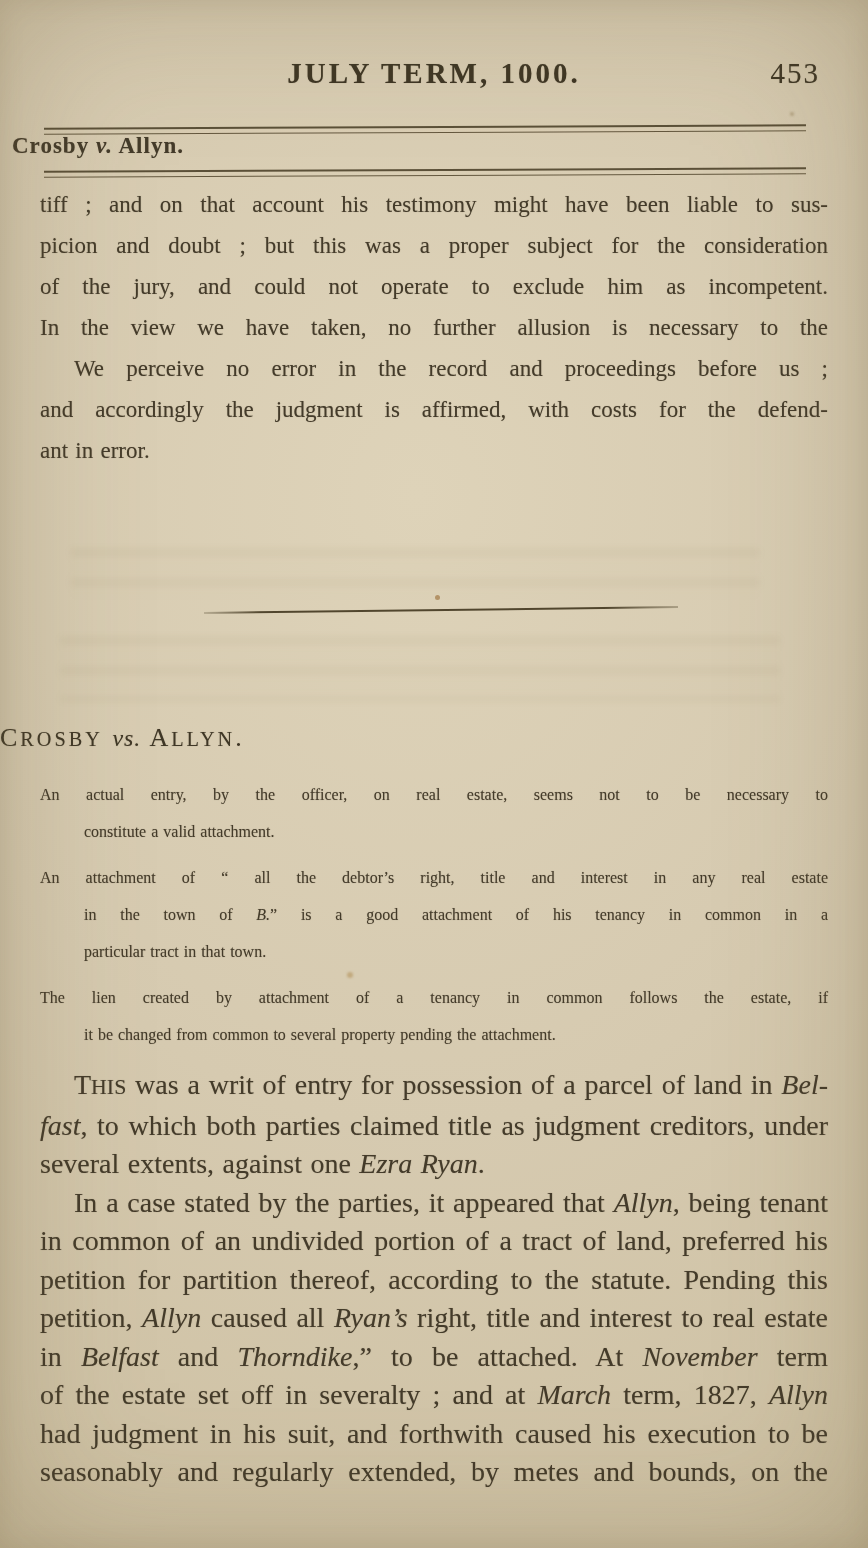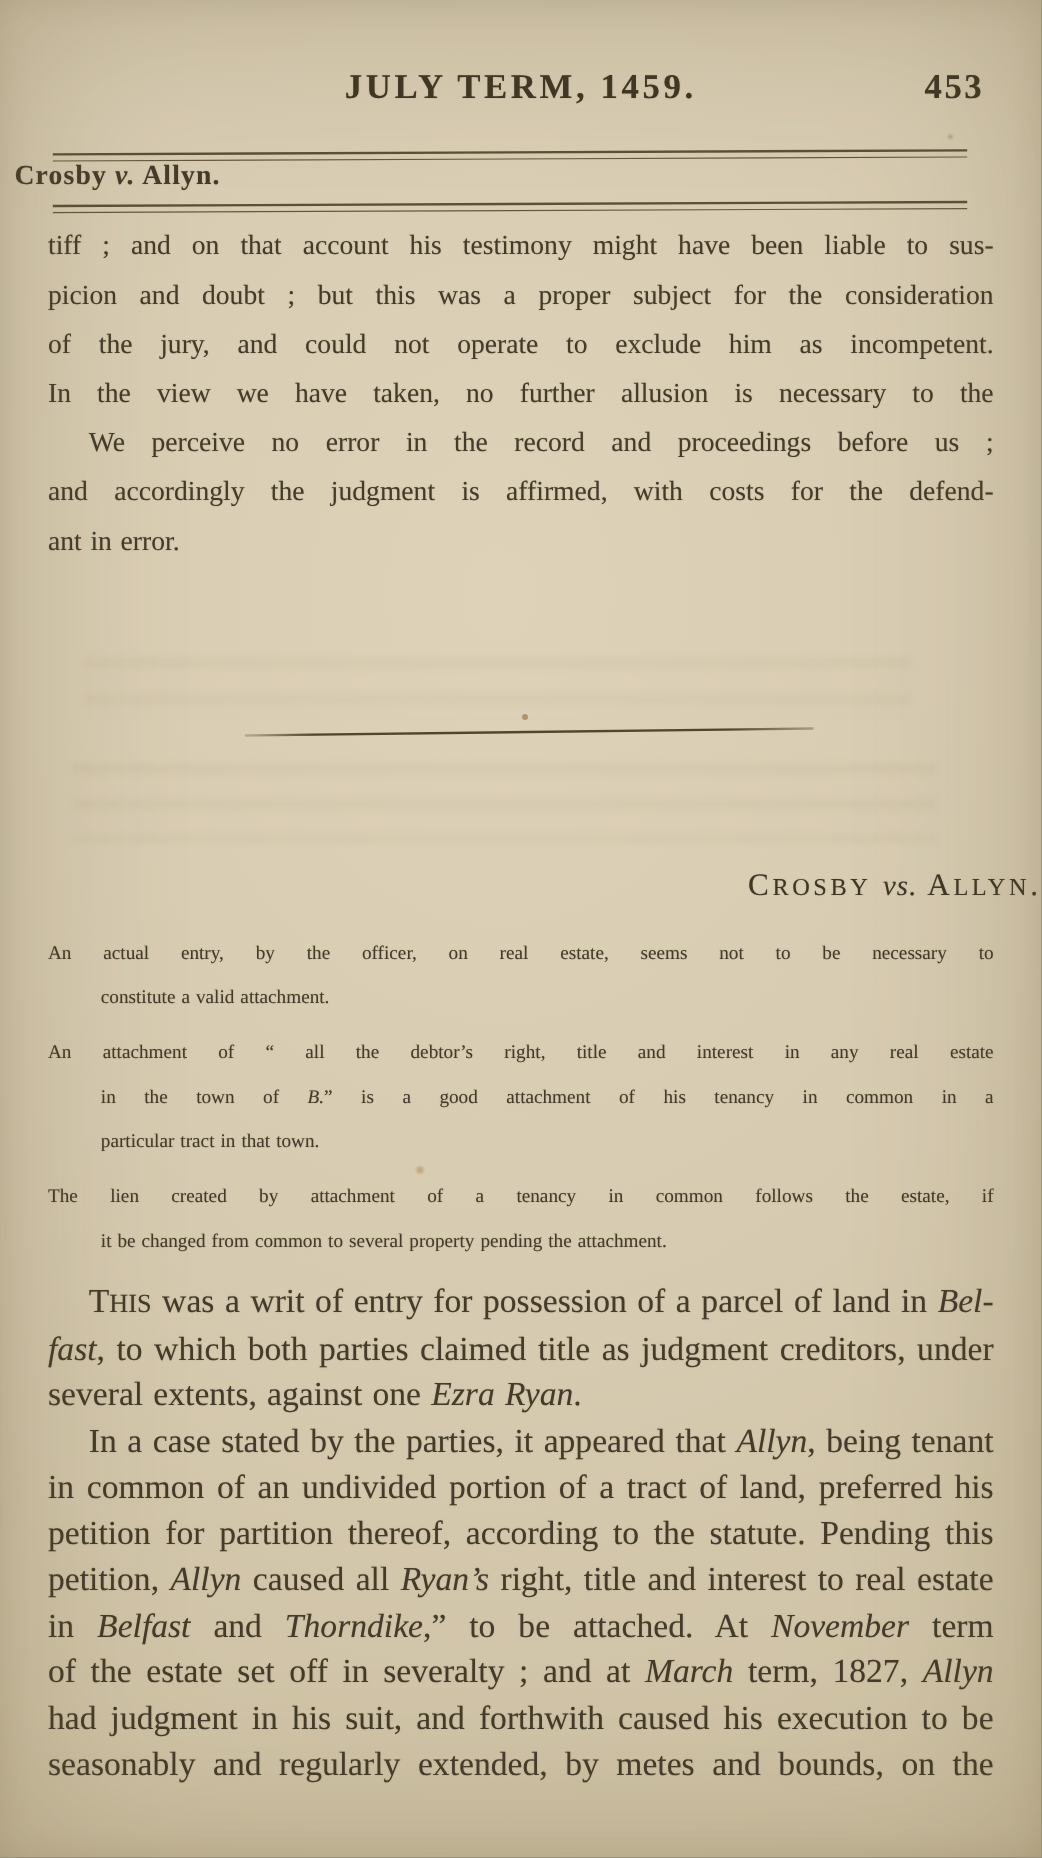--- a/index.html
+++ b/index.html
@@ -25,21 +25,21 @@
 
   
   .term-heading {
     position: absolute; top: 57px; left: 0; right: 0;
     text-align: center;
     font-weight: bold; font-size: 29px; letter-spacing: 3px;
     color: #3e3624;
   }
   .page-number {
     position: absolute; top: 57px; right: 48px;
-    font-weight: bold; font-size: 29px; letter-spacing: 2px;
+    font-weight: normal; font-size: 29px; letter-spacing: 2px;
     color: #3e3624;
     margin-left: 27px;
   }
 
   
   .rule-double {
     position: absolute; left: 44px; width: 762px; height: 7px;
     border-top: 2.5px solid #51462e;
     border-bottom: 1.3px solid #5a4e35;
     transform: rotate(-0.25deg);
@@ -55,21 +55,21 @@
 
   
   .running-head {
     position: absolute; top: 133px; left: 12px; right: 0;
     text-align: left; font-size: 23px; letter-spacing: 1px; font-weight: bold;
   }
 
   
   .case-title {
     position: absolute; top: 723px; left: 0; right: 0;
-    text-align: right; font-size: 26px; letter-spacing: 3px;
+    text-align: left; font-size: 26px; letter-spacing: 3px;
     color: #3f3726;
   }
   .case-title .i { letter-spacing: 1px; font-size: 0.92em; }
 
   
   .opinion {
     position: absolute; left: 40px; top: 184px; width: 788px;
     font-size: 23px; line-height: 41px; word-spacing: 1.5px;
   }
   .headnotes {
@@ -105,21 +105,21 @@
   .speck { position: absolute; border-radius: 50%; pointer-events: none; }
   .speck-1 { left: 435px; top: 595px; width: 5px; height: 5px; background: rgba(146, 96, 38, 0.55); }
   .speck-2 { left: 347px; top: 972px; width: 6px; height: 6px; background: rgba(160, 118, 48, 0.40); filter: blur(1px); }
   .speck-3 { left: 790px; top: 112px; width: 4px; height: 4px; background: rgba(120, 95, 50, 0.35); filter: blur(1px); }
 </style>
 </head>
 <body>
 
 <div class="page">
 
-  <div class="term-heading">JULY TERM, 1459.</div>
+  <div class="term-heading">JULY TERM, 1000.</div>
   <div class="page-number">453</div>
 
   <div class="rule-double rule-top"></div>
   <div class="running-head"><span>Crosby </span><span class="i">v.</span><span> Allyn.</span></div>
   <div class="rule-double rule-bottom"></div>
 
   <div class="opinion">
       <div class="para">
         <div class="line jl"><span>tiff ; and on that account his testimony might have been liable to sus-</span></div>
         <div class="line jl"><span>picion and doubt ; but this was a proper subject for the consideration</span></div>

